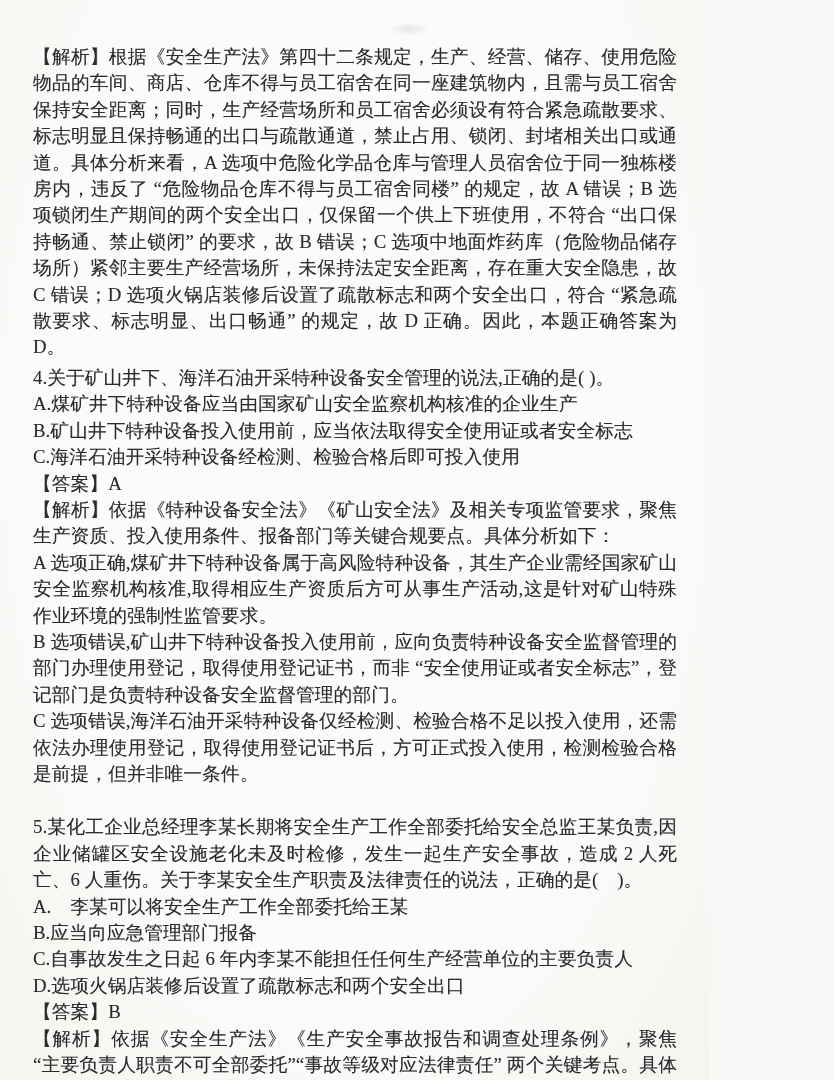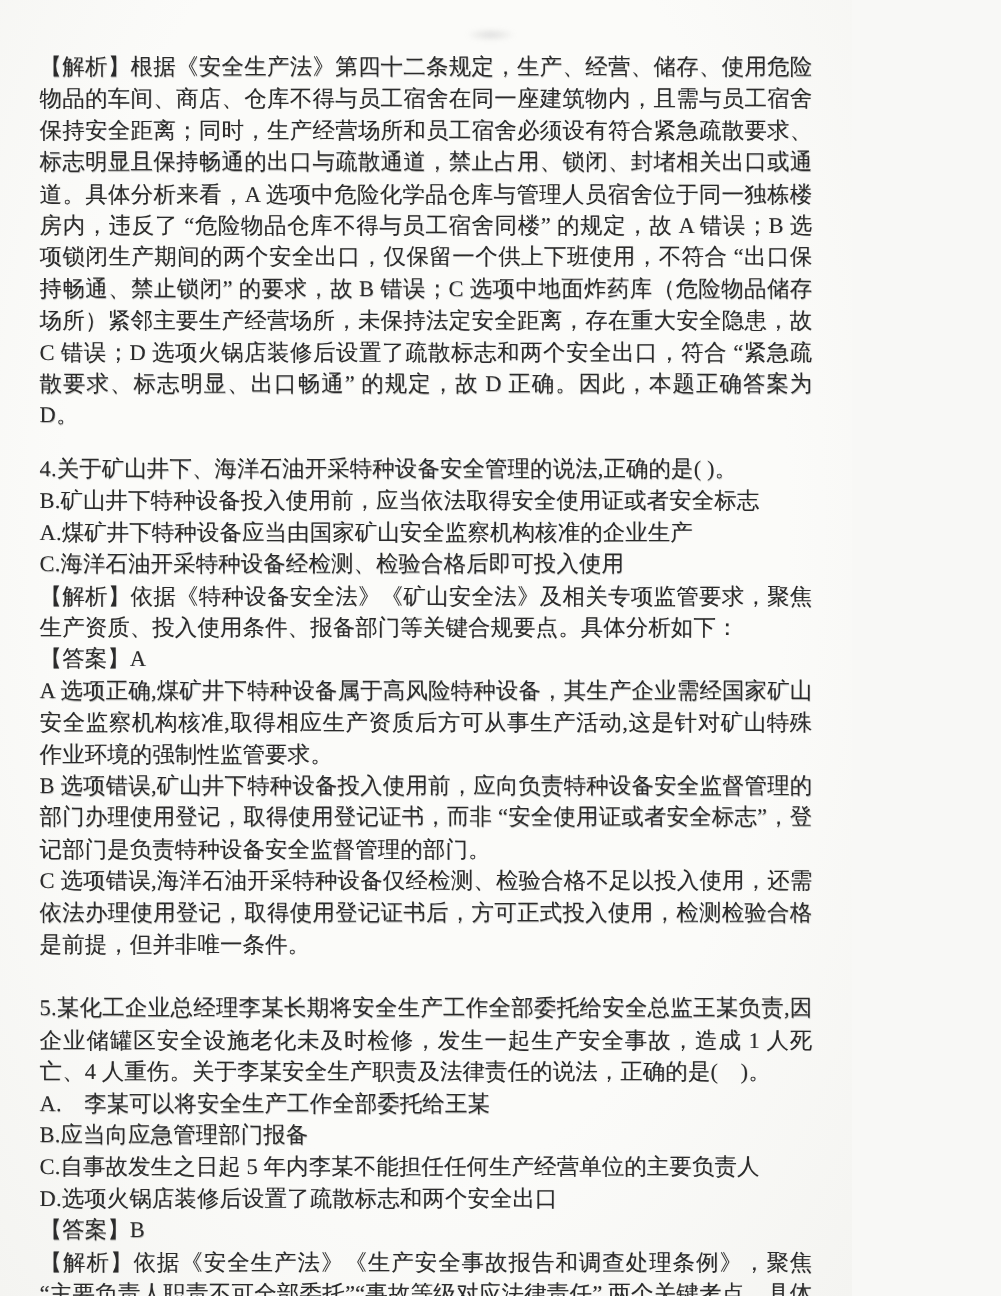--- a/index.html
+++ b/index.html
@@ -37,52 +37,52 @@
     line-height: 26.4px;
     color: #2b2b2b;
     text-align: justify;
     letter-spacing: 0.1px;
     text-shadow: 0.3px 0.3px 0.6px rgba(43,43,43,0.35);
   }
   .doc p {
     margin: 0;
   }
   .question-block {
-    margin-top: 18px;
+    margin-top: 4px;
   }
   .question-block.gap-large {
     margin-top: 27px;
   }
 </style>
 </head>
 <body>
 
 <div class="page">
   <div class="scan-artifact"></div>
 
   <div class="doc">
 
     <p>【解析】根据《安全生产法》第四十二条规定，生产、经营、储存、使用危险物品的车间、商店、仓库不得与员工宿舍在同一座建筑物内，且需与员工宿舍保持安全距离；同时，生产经营场所和员工宿舍必须设有符合紧急疏散要求、标志明显且保持畅通的出口与疏散通道，禁止占用、锁闭、封堵相关出口或通道。具体分析来看，A 选项中危险化学品仓库与管理人员宿舍位于同一独栋楼房内，违反了 “危险物品仓库不得与员工宿舍同楼” 的规定，故 A 错误；B 选项锁闭生产期间的两个安全出口，仅保留一个供上下班使用，不符合 “出口保持畅通、禁止锁闭” 的要求，故 B 错误；C 选项中地面炸药库（危险物品储存场所）紧邻主要生产经营场所，未保持法定安全距离，存在重大安全隐患，故 C 错误；D 选项火锅店装修后设置了疏散标志和两个安全出口，符合 “紧急疏散要求、标志明显、出口畅通” 的规定，故 D 正确。因此，本题正确答案为 D。</p>
 
     <section class="question-block">
       <p>4.关于矿山井下、海洋石油开采特种设备安全管理的说法,正确的是( )。</p>
+      <p>A.煤矿井下特种设备应当由国家矿山安全监察机构核准的企业生产</p>
       <p>B.矿山井下特种设备投入使用前，应当依法取得安全使用证或者安全标志</p>
-      <p>A.煤矿井下特种设备应当由国家矿山安全监察机构核准的企业生产</p>
       <p>C.海洋石油开采特种设备经检测、检验合格后即可投入使用</p>
+      <p><span>【答案】</span><span>A</span></p>
       <p>【解析】依据《特种设备安全法》《矿山安全法》及相关专项监管要求，聚焦生产资质、投入使用条件、报备部门等关键合规要点。具体分析如下：</p>
-      <p><span>【答案】</span><span>A</span></p>
       <p>A 选项正确,煤矿井下特种设备属于高风险特种设备，其生产企业需经国家矿山安全监察机构核准,取得相应生产资质后方可从事生产活动,这是针对矿山特殊作业环境的强制性监管要求。</p>
       <p>B 选项错误,矿山井下特种设备投入使用前，应向负责特种设备安全监督管理的部门办理使用登记，取得使用登记证书，而非 “安全使用证或者安全标志”，登记部门是负责特种设备安全监督管理的部门。</p>
       <p>C 选项错误,海洋石油开采特种设备仅经检测、检验合格不足以投入使用，还需依法办理使用登记，取得使用登记证书后，方可正式投入使用，检测检验合格是前提，但并非唯一条件。</p>
     </section>
 
     <section class="question-block gap-large">
-      <p>5.某化工企业总经理李某长期将安全生产工作全部委托给安全总监王某负责,因企业储罐区安全设施老化未及时检修，发生一起生产安全事故，造成 1 人死亡、4 人重伤。关于李某安全生产职责及法律责任的说法，正确的是(　)。</p>
+      <p>5.某化工企业总经理李某长期将安全生产工作全部委托给安全总监王某负责,因企业储罐区安全设施老化未及时检修，发生一起生产安全事故，造成 2 人死亡、6 人重伤。关于李某安全生产职责及法律责任的说法，正确的是(　)。</p>
       <p>A.　李某可以将安全生产工作全部委托给王某</p>
       <p>B.应当向应急管理部门报备</p>
-      <p>C.自事故发生之日起 5 年内李某不能担任任何生产经营单位的主要负责人</p>
+      <p>C.自事故发生之日起 6 年内李某不能担任任何生产经营单位的主要负责人</p>
       <p>D.选项火锅店装修后设置了疏散标志和两个安全出口</p>
       <p><span>【答案】</span><span>B</span></p>
       <p>【解析】依据《安全生产法》《生产安全事故报告和调查处理条例》，聚焦 “主要负责人职责不可全部委托”“事故等级对应法律责任” 两个关键考点。具体分析如下：</p>
     </section>
 
   </div>
 </div>
 
 </body></html>

